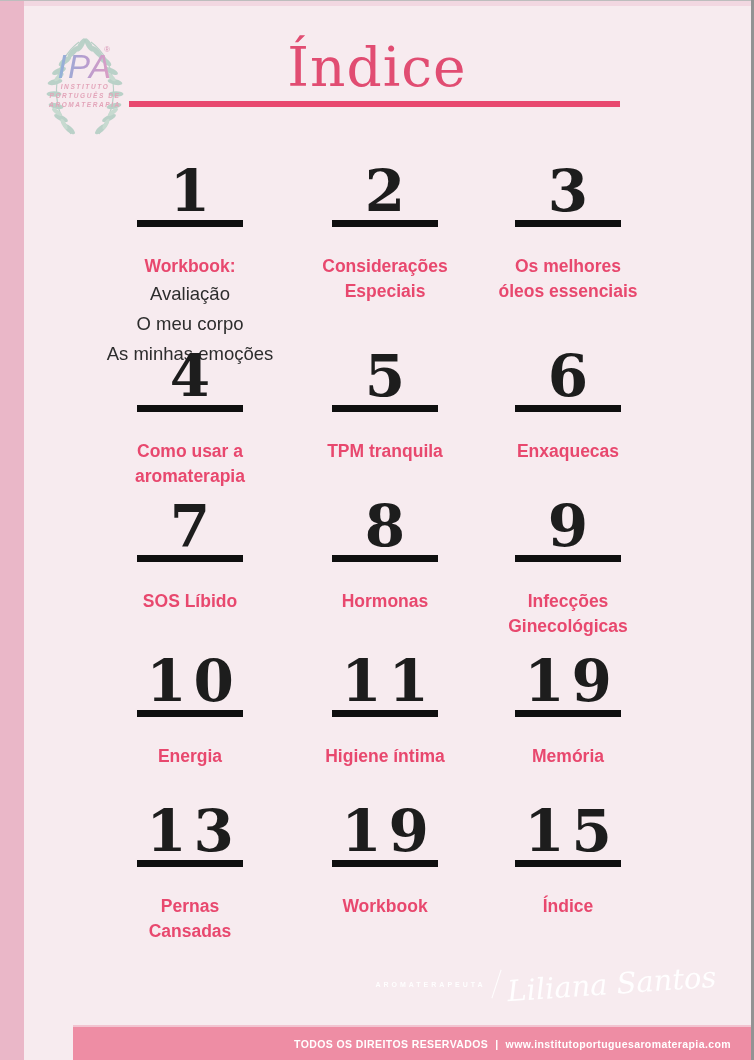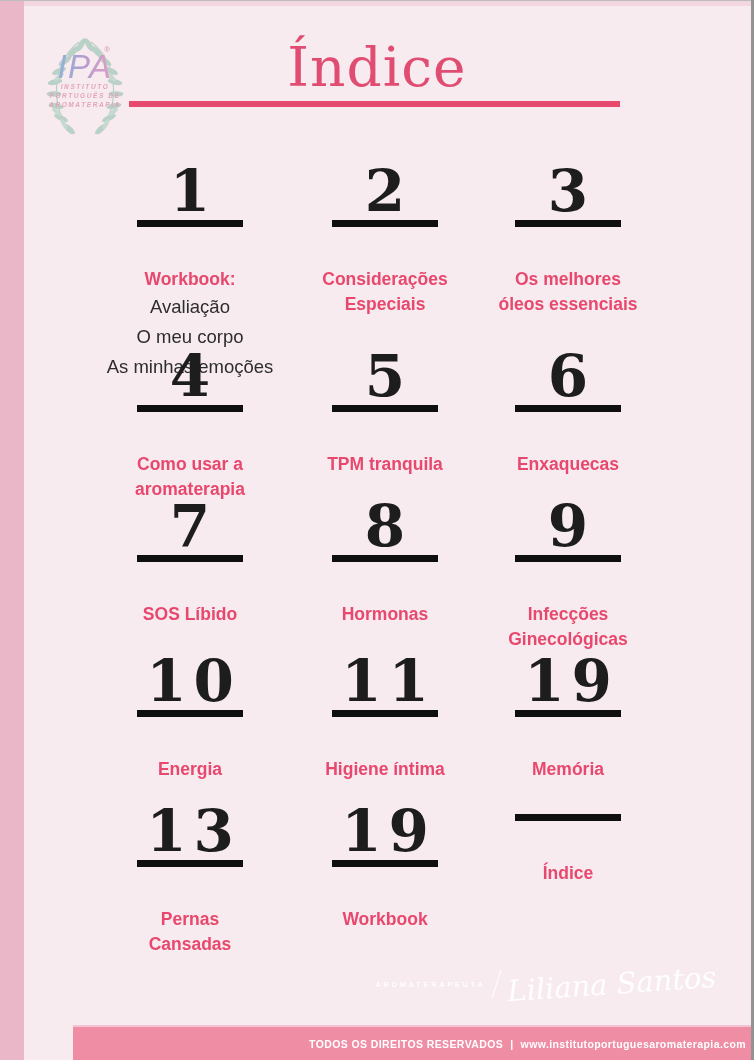--- a/index.html
+++ b/index.html
@@ -49,21 +49,21 @@
     font-family:"DejaVu Serif", serif;
     font-weight:700;
     font-size:58px;
     line-height:46px;
     letter-spacing:7px;
     padding-left:7px;
     color:#1d1d1d;
   }
   .numbar { width:106px; height:7px; background:#0f0f0f; margin:6px auto 0; }
   .label {
-    margin-top:40px;
+    margin-top:27px;
     font-size:17.5px;
     font-weight:700;
     line-height:25px;
     color:#e8486e;
     white-space:pre-line;
     text-align:center;
   }
   .sublabel {
     font-size:18.5px;
     line-height:30px;
@@ -94,21 +94,21 @@
     transform:rotate(-4deg);
     white-space:nowrap;
   }
 
   
   .footer {
     position:absolute; left:73px; right:0; top:1025px; bottom:0;
     background:#ee8da4;
     border-top:2px solid #f2c3d0;
     display:flex; align-items:center; justify-content:flex-end;
-    padding-right:8px; gap:7px;
+    padding-right:23px; gap:7px;
     color:#ffffff;
     font-size:10.5px; font-weight:700; letter-spacing:0.4px;
   }
   .footer .url { font-weight:700; }
 </style>
 </head>
 <body>
 
 <div class="page">
 
@@ -249,20 +249,21 @@
 Cansadas</div>
 
     </div>
     <div class="cell">
       <div class="num">19</div>
       <div class="numbar"></div>
       <div class="label">Workbook</div>
 
     </div>
     <div class="cell">
+      <div class="num">15</div>
       <div class="numbar"></div>
       <div class="label">Índice</div>
 
     </div>
   </div>
 
   <div class="signature">
     <span class="sig-role">AROMATERAPEUTA</span>
     <span class="sig-line"></span>
     <span class="sig-name">Liliana Santos</span>

